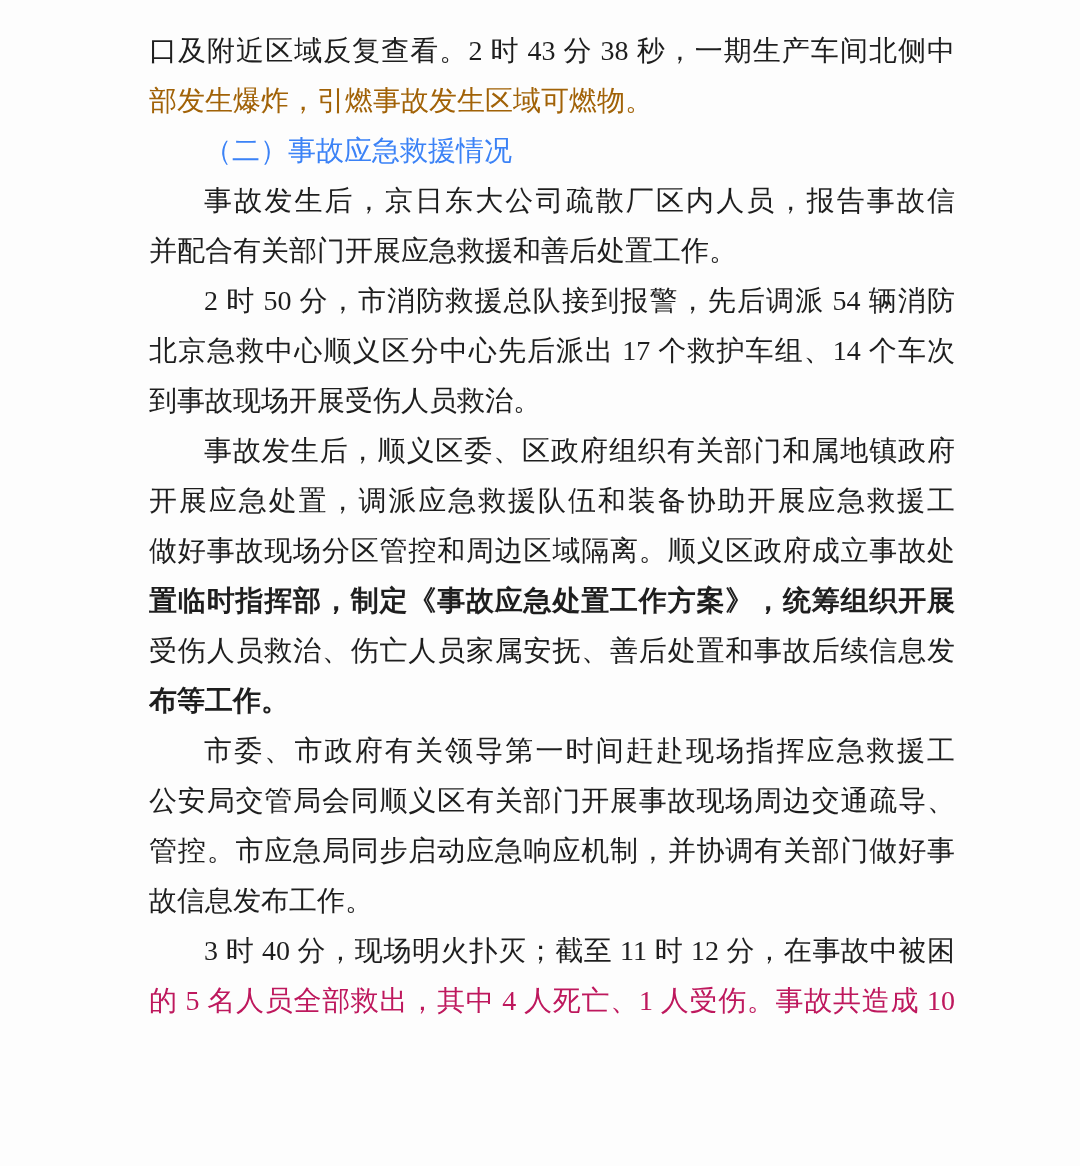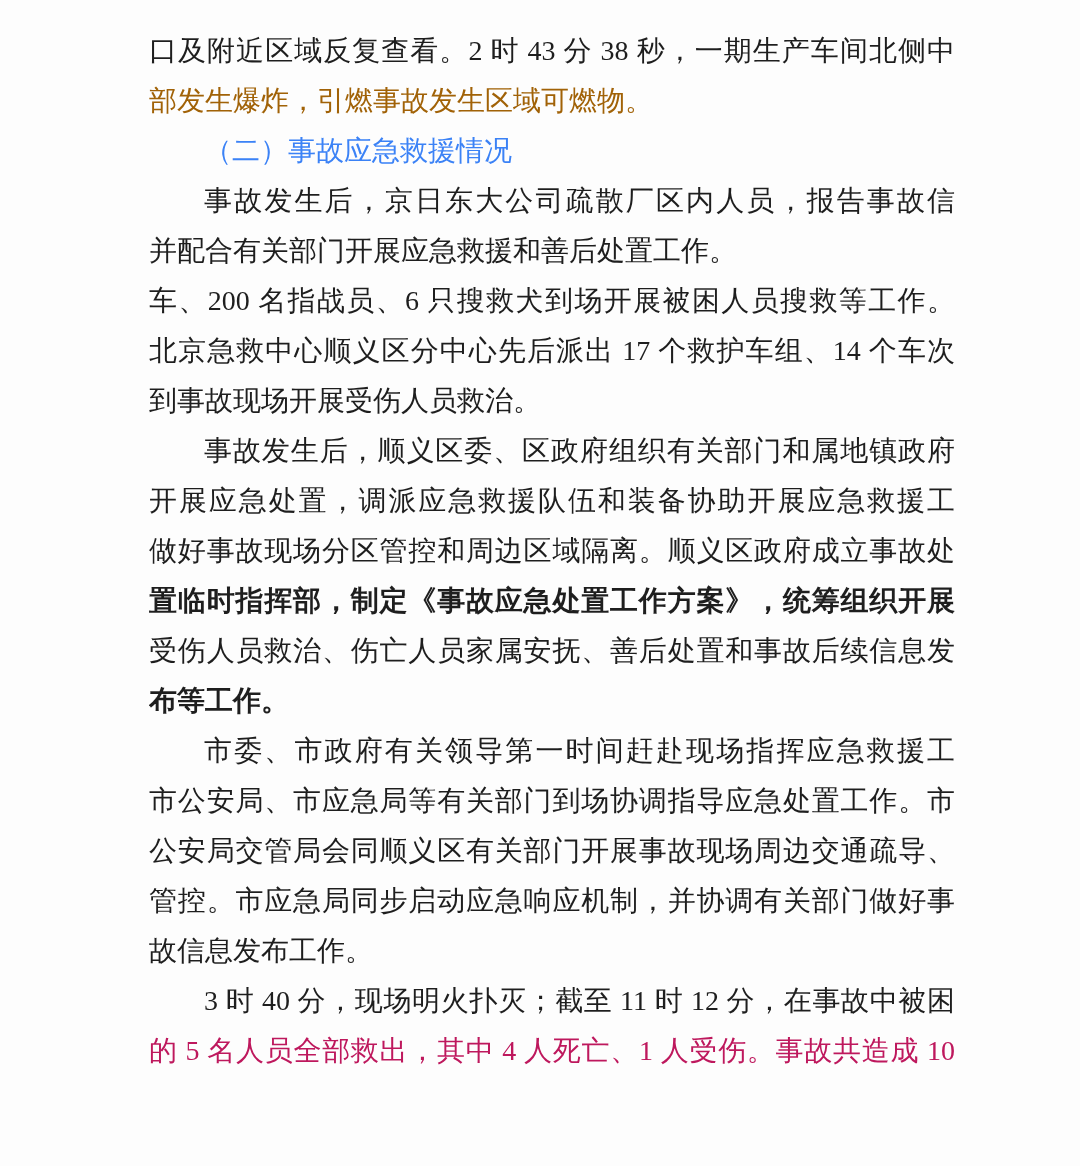--- a/index.html
+++ b/index.html
@@ -38,30 +38,29 @@
 </head>
 <body style="background: rgb(253, 253, 253);">
 
 <div class="doc-page">
   <div id="text-block">
       <div class="text-line fill" style="color: rgb(30, 30, 30);">口及附近区域反复查看。2 时 43 分 38 秒，一期生产车间北侧中</div>
       <div class="text-line" style="color: #a16207;">部发生爆炸，引燃事故发生区域可燃物。</div>
       <div class="text-line indent" style="color: #3b82f6;">（二）事故应急救援情况</div>
       <div class="text-line fill indent" style="color: rgb(30, 30, 30);">事故发生后，京日东大公司疏散厂区内人员，报告事故信息，</div>
       <div class="text-line" style="color: rgb(30, 30, 30);">并配合有关部门开展应急救援和善后处置工作。</div>
-      <div class="text-line fill" style="color: rgb(30, 30, 30);">车、200 名指战员、6 只搜救犬到场开展被困人员搜救等工作。</div>
+      <div class="text-line fill indent" style="color: rgb(30, 30, 30);">2 时 50 分，市消防救援总队接到报警，先后调派 54 辆消防</div>
       <div class="text-line fill" style="color: rgb(30, 30, 30);">北京急救中心顺义区分中心先后派出 17 个救护车组、14 个车次</div>
       <div class="text-line" style="color: rgb(30, 30, 30);">到事故现场开展受伤人员救治。</div>
       <div class="text-line fill indent" style="color: rgb(30, 30, 30);">事故发生后，顺义区委、区政府组织有关部门和属地镇政府</div>
       <div class="text-line fill" style="color: rgb(30, 30, 30);">开展应急处置，调派应急救援队伍和装备协助开展应急救援工作，</div>
       <div class="text-line fill" style="color: rgb(30, 30, 30);">做好事故现场分区管控和周边区域隔离。顺义区政府成立事故处</div>
       <div class="text-line fill" style="color: rgb(30, 30, 30); font-weight: bold;">置临时指挥部，制定《事故应急处置工作方案》，统筹组织开展</div>
       <div class="text-line fill" style="color: rgb(30, 30, 30);">受伤人员救治、伤亡人员家属安抚、善后处置和事故后续信息发</div>
       <div class="text-line" style="color: rgb(30, 30, 30); font-weight: bold;">布等工作。</div>
       <div class="text-line fill indent" style="color: rgb(30, 30, 30);">市委、市政府有关领导第一时间赶赴现场指挥应急救援工作，</div>
-      <div class="text-line fill" style="color: rgb(30, 30, 30);">市公安局、市应急局等有关部门到场协调指导应急处置工作。市</div>
       <div class="text-line fill" style="color: rgb(30, 30, 30);">公安局交管局会同顺义区有关部门开展事故现场周边交通疏导、</div>
       <div class="text-line fill" style="color: rgb(30, 30, 30);">管控。市应急局同步启动应急响应机制，并协调有关部门做好事</div>
       <div class="text-line" style="color: rgb(30, 30, 30);">故信息发布工作。</div>
       <div class="text-line fill indent" style="color: rgb(30, 30, 30);">3 时 40 分，现场明火扑灭；截至 11 时 12 分，在事故中被困</div>
       <div class="text-line fill" style="color: #be185d;">的 5 名人员全部救出，其中 4 人死亡、1 人受伤。事故共造成 10</div>
     </div>
 </div>
 
 </body></html>

